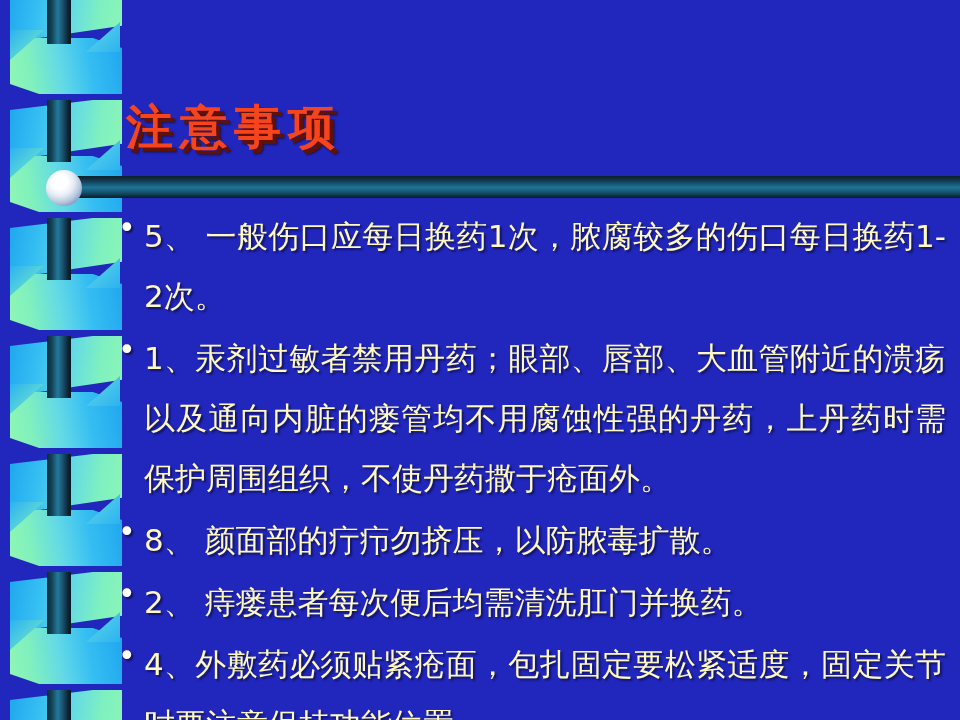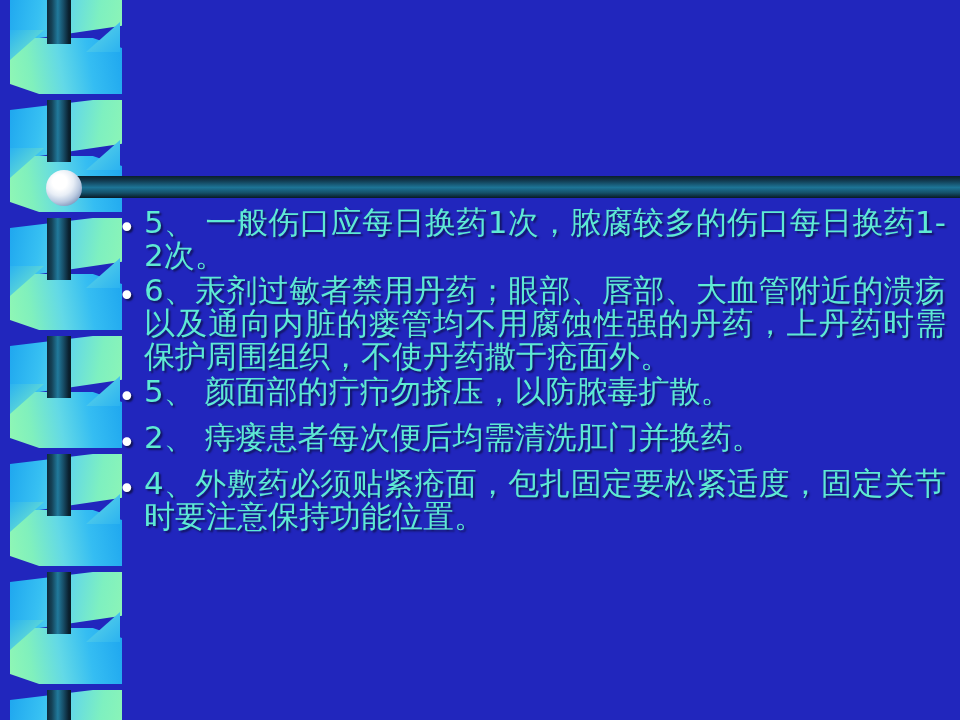--- a/index.html
+++ b/index.html
@@ -124,22 +124,22 @@
     font-size: 30px;
     line-height: 44px;
     color: #ffffff;
     text-align: left;
     text-shadow: 2px 2px 2px rgba(0,0,0,0.55);
   }
   .bullet-text {
     flex: 1 1 auto;
     font-family: "DejaVu Sans", "Liberation Sans", sans-serif;
     font-size: 31px;
-    line-height: 33px;
-    color: #5eead4;
+    line-height: 60px;
+    color: #fef9c3;
     text-align: justify;
     text-justify: inter-character;
     text-shadow: 2px 2px 2px rgba(0,0,0,0.5);
   }
 </style>
 </head>
 <body>
 
 <div id="slide">
 
@@ -187,36 +187,37 @@
   </div>
 
   <div class="pole-seg" style="top:-18px"></div>
   <div class="pole-seg" style="top:100px"></div>
   <div class="pole-seg" style="top:218px"></div>
   <div class="pole-seg" style="top:336px"></div>
   <div class="pole-seg" style="top:454px"></div>
   <div class="pole-seg" style="top:572px"></div>
   <div class="pole-seg" style="top:690px"></div>
 
+  <div id="title">注意事项</div>
 
   <div id="title-rule"></div>
   <div id="rule-knob"></div>
 
   <div id="body-list">
     <div class="bullet-row">
       <div class="bullet-dot">•</div>
       <div class="bullet-text">5、 一般伤口应每日换药1次，脓腐较多的伤口每日换药1-2次。</div>
     </div>
     <div class="bullet-row">
       <div class="bullet-dot">•</div>
-      <div class="bullet-text">6、汞剂过敏者禁用丹药；眼部、唇部、大血管附近的溃疡以及通向内脏的瘘管均不用腐蚀性强的丹药，上丹药时需保护周围组织，不使丹药撒于疮面外。</div>
-    </div>
-    <div class="bullet-row">
-      <div class="bullet-dot">•</div>
-      <div class="bullet-text">5、 颜面部的疔疖勿挤压，以防脓毒扩散。</div>
+      <div class="bullet-text">1、汞剂过敏者禁用丹药；眼部、唇部、大血管附近的溃疡以及通向内脏的瘘管均不用腐蚀性强的丹药，上丹药时需保护周围组织，不使丹药撒于疮面外。</div>
+    </div>
+    <div class="bullet-row">
+      <div class="bullet-dot">•</div>
+      <div class="bullet-text">8、 颜面部的疔疖勿挤压，以防脓毒扩散。</div>
     </div>
     <div class="bullet-row">
       <div class="bullet-dot">•</div>
       <div class="bullet-text">2、 痔瘘患者每次便后均需清洗肛门并换药。</div>
     </div>
     <div class="bullet-row">
       <div class="bullet-dot">•</div>
       <div class="bullet-text">4、外敷药必须贴紧疮面，包扎固定要松紧适度，固定关节时要注意保持功能位置。</div>
     </div>
   </div>

